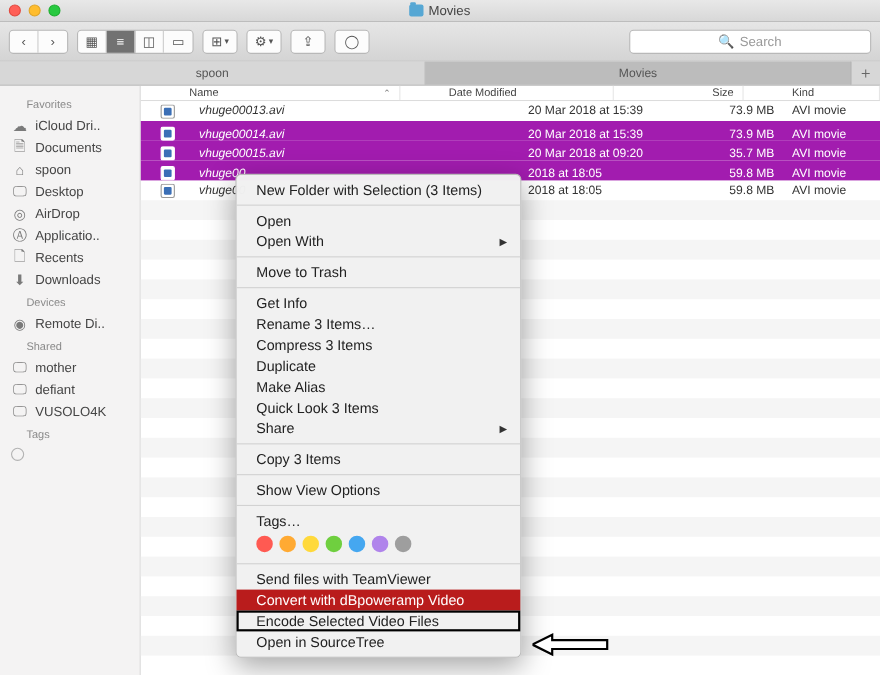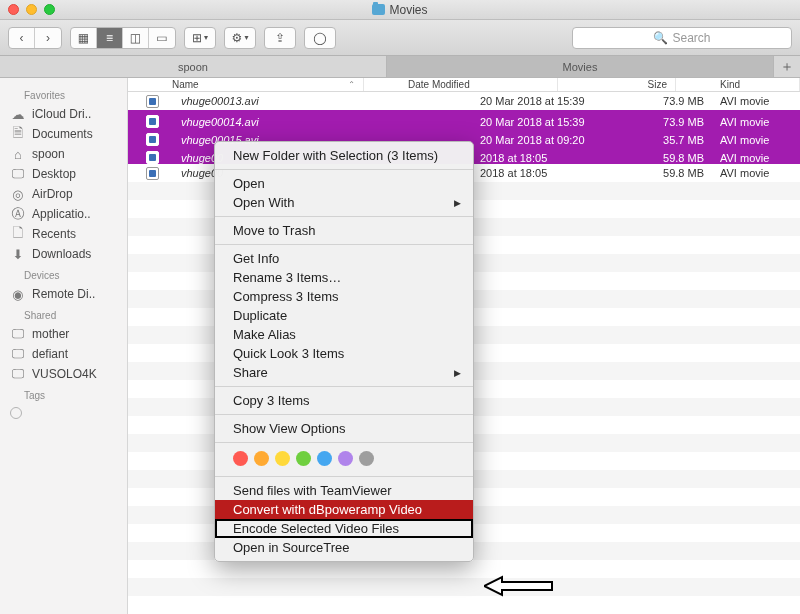--- a/index.html
+++ b/index.html
@@ -58,21 +58,21 @@
 .row .c-name { flex: 1; padding-left: 18px; display: flex; align-items: center; gap: 22px; overflow: hidden; white-space: nowrap; font-style: italic; }
 .row .c-date { width: 158px; padding: 0 8px; }
 .row .c-size { width: 82px; padding: 0 8px; text-align: right; }
 .row .c-kind { width: 88px; padding: 0 8px; }
 .file-ic { width: 13px; height: 13px; background: #fff; border: 1px solid #999; border-radius: 2px; display: inline-block; position: relative; flex-shrink: 0; }
 .file-ic::after { content: ""; position: absolute; inset: 2px; background: #3b6fb6; border-radius: 1px; }
 .row.sel .file-ic { border-color: #fff; }
 .row.stripe { height: 18px; }
 
 
-.ctx-menu { position: absolute; left: 214px; top: 141px; width: 260px; background: rgba(241,241,241,0.98); border: 1px solid #b9b9b9; border-radius: 5px; box-shadow: 0 8px 26px rgba(0,0,0,0.35); font-size: 13px; color: #222; padding: 4px 0; z-index: 50; }
+.ctx-menu { position: absolute; left: 214px; top: 158px; width: 260px; background: rgba(241,241,241,0.98); border: 1px solid #b9b9b9; border-radius: 5px; box-shadow: 0 8px 26px rgba(0,0,0,0.35); font-size: 13px; color: #222; padding: 4px 0; z-index: 50; }
 .ctx-item { padding: 2px 18px; display: flex; align-items: center; position: relative; }
 .ctx-item.has-sub::after { content: "▶"; position: absolute; right: 12px; font-size: 9px; color: #333; }
 .ctx-sep { height: 1px; background: #d2d2d2; margin: 4px 0; }
 .ctx-item.hl { background: #b91c1c; color: #fff; }
 .ctx-item.boxed { outline: 2px solid #000; outline-offset: -2px; }
 .ctx-tags { padding: 4px 18px 6px; display: flex; gap: 6px; }
 .ctx-tags span { width: 15px; height: 15px; border-radius: 50%; display: inline-block; }
 
 
 .arrow { position: absolute; left: 484px; top: 575px; z-index: 60; }
@@ -315,20 +315,21 @@
     <div class="ctx-item">Compress 3 Items</div>
     <div class="ctx-item">Duplicate</div>
     <div class="ctx-item">Make Alias</div>
     <div class="ctx-item">Quick Look 3 Items</div>
     <div class="ctx-item has-sub">Share</div>
     <div class="ctx-sep"></div>
     <div class="ctx-item">Copy 3 Items</div>
     <div class="ctx-sep"></div>
     <div class="ctx-item">Show View Options</div>
     <div class="ctx-sep"></div>
+    <div class="ctx-item">Tags…</div>
     <div class="ctx-tags">
       <span style="background: rgb(255, 90, 82);"></span>
       <span style="background: rgb(255, 170, 51);"></span>
       <span style="background: rgb(255, 217, 59);"></span>
       <span style="background: rgb(111, 207, 63);"></span>
       <span style="background: rgb(69, 167, 240);"></span>
       <span style="background: rgb(176, 132, 235);"></span>
       <span style="background: rgb(158, 158, 158);"></span>
     </div>
     <div class="ctx-sep"></div>

